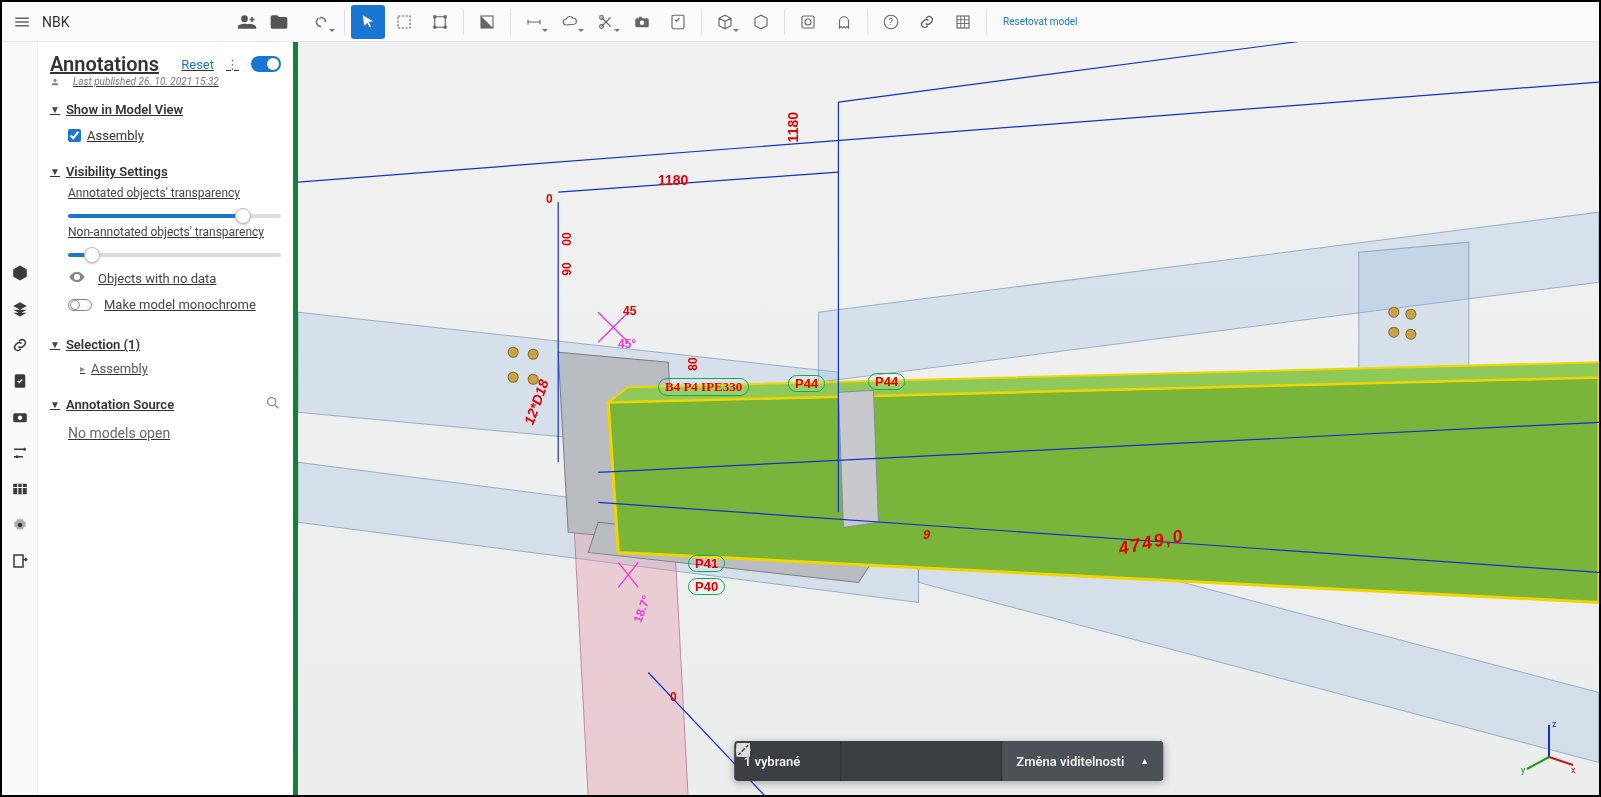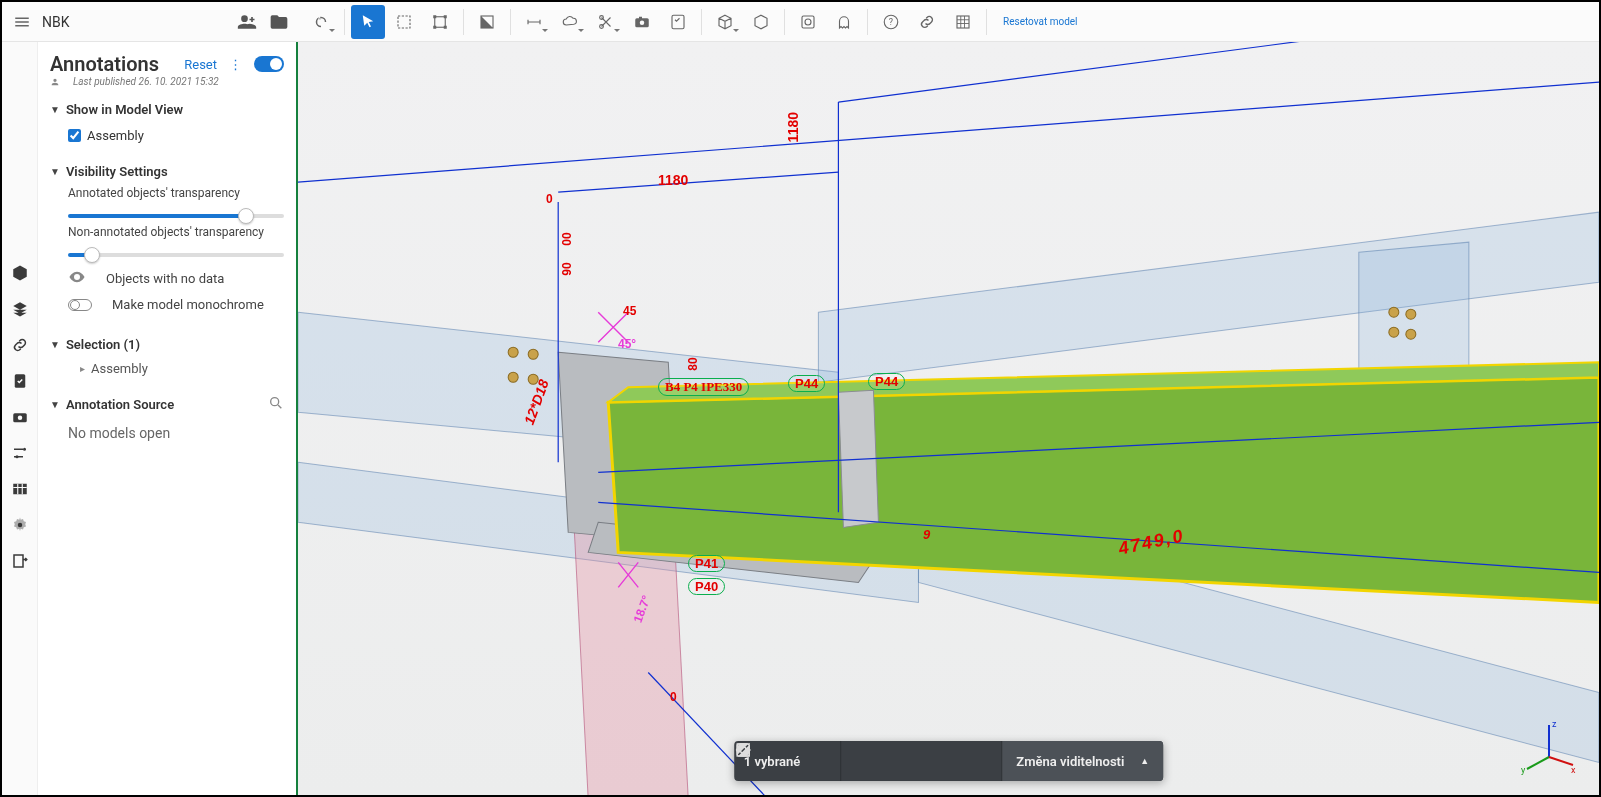--- a/index.html
+++ b/index.html
@@ -48,23 +48,24 @@
   border-right: 1px solid #eee;
   display: flex; flex-direction: column; align-items: center;
   padding-top: 220px; gap: 14px;
 }
 .rail-icon { width: 22px; height: 22px; color: #3a3a3a; display: flex; align-items: center; justify-content: center; cursor: pointer; }
 
 
 .panel {
   grid-row: 2; grid-column: 2;
   background: #fff;
-  border-right: 2px solid #15803d;
+  border-right: 5px solid #15803d;
   padding: 10px 12px;
   overflow: auto;
+  text-decoration: underline;
 }
 .panel-head { display: flex; align-items: center; gap: 8px; }
 .panel-title { font-size: 20px; font-weight: 600; flex: 1; }
 .panel-reset { color: #1976d2; font-size: 13px; cursor: pointer; }
 .kebab { color: #1976d2; cursor: pointer; padding: 0 4px; }
 .ptoggle { width: 30px; height: 16px; background: #1976d2; border-radius: 8px; position: relative; cursor: pointer; }
 .ptoggle::after { content: ""; position: absolute; right: 2px; top: 2px; width: 12px; height: 12px; background: #fff; border-radius: 50%; }
 .panel-sub { font-size: 10px; font-style: italic; color: #777; margin-top: 0; display: flex; align-items: center; gap: 13px; }
 .section { margin-top: 12px; }
 .sec-head { display: flex; align-items: center; gap: 6px; font-weight: 600; font-size: 13px; cursor: pointer; padding: 3px 0; }
@@ -73,21 +74,21 @@
 .chk { display: flex; align-items: center; gap: 6px; font-size: 13px; margin: 4px 0; }
 .chk input { accent-color: #1976d2; }
 .lbl { font-size: 12px; color: #444; }
 .slider-wrap { margin: 6px 0 4px 0; }
 .slider {
   -webkit-appearance: none; width: 100%; height: 4px;
   background: linear-gradient(to right, #1976d2 var(--p,50%), #ddd var(--p,50%));
   border-radius: 2px; outline: none;
 }
 .slider::-webkit-slider-thumb { -webkit-appearance: none; width: 16px; height: 16px; border-radius: 50%; background: #fff; border: 1px solid #bbb; box-shadow: 0 1px 2px rgba(0,0,0,.2); }
-.optrow { display: flex; align-items: center; gap: 20px; font-size: 13px; color: #444; margin: 8px 0; }
+.optrow { display: flex; align-items: center; gap: 12px; font-size: 13px; color: #444; margin: 8px 0; }
 .eye { color: #888; }
 .switch-off { width: 24px; height: 12px; border: 1px solid #888; border-radius: 7px; position: relative; }
 .switch-off::after { content: ""; position: absolute; left: 1px; top: 0px; width: 10px; height: 10px; border: 1px solid #888; border-radius: 50%; background: #fff; box-sizing: border-box; }
 .sec-head .search { margin-left: auto; color: #888; font-size: 14px; cursor: pointer; }
 .subnode { display: flex; align-items: center; gap: 6px; padding: 2px 0 2px 12px; font-size: 13px; color: #555; }
 .empty { font-size: 14px; color: #666; padding: 4px 0 0 0; }
 
 
 .viewport {
   grid-row: 2; grid-column: 3;

